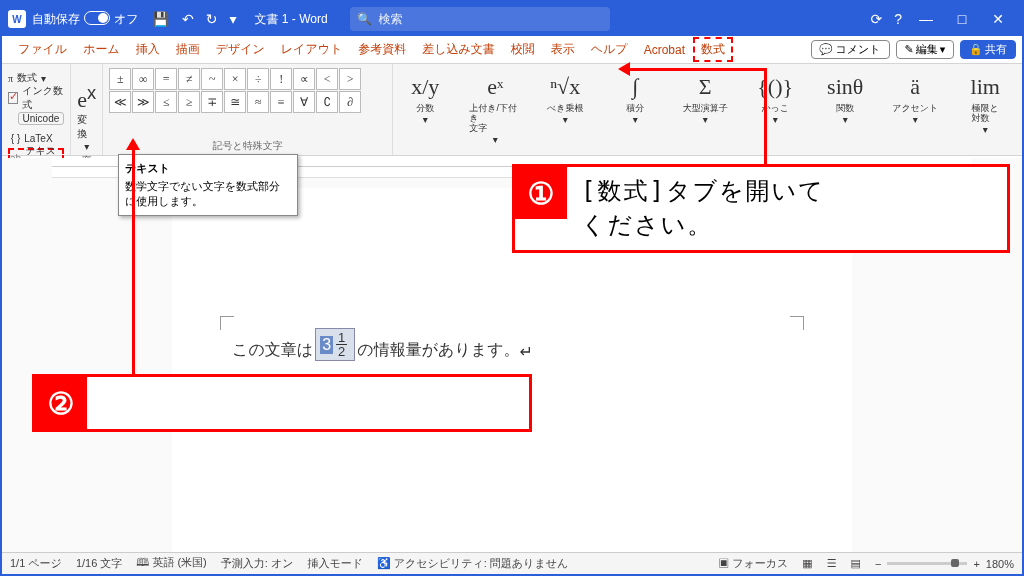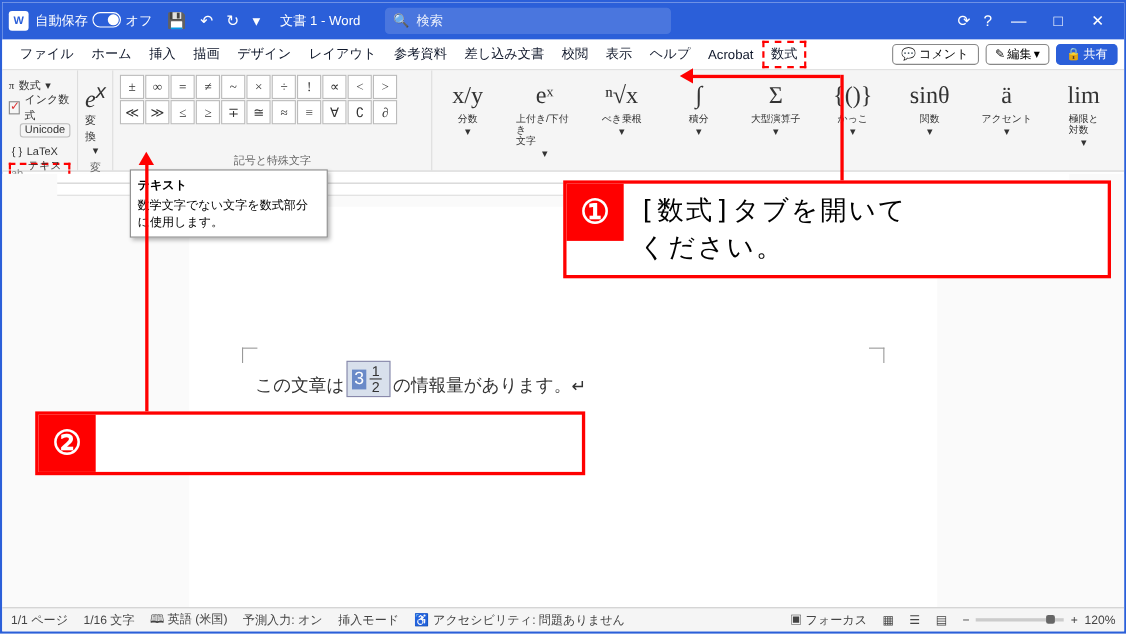--- a/index.html
+++ b/index.html
@@ -8,32 +8,32 @@
 .titlebar .app-icon{width:18px;height:18px;background:#fff;border-radius:3px;color:#2b5fd9;display:flex;align-items:center;justify-content:center;font-weight:bold;font-size:10px;margin-right:6px}
 .titlebar .autosave{display:flex;align-items:flex-start;gap:4px;margin-right:8px}
 .titlebar .toggle{width:26px;height:14px;border:1px solid #fff;border-radius:7px;display:inline-block;position:relative}
 .titlebar .toggle::after{content:"";width:10px;height:10px;background:#fff;border-radius:50%;position:absolute;right:1px;top:1px}
 .titlebar .qat-icon{margin:0 6px;cursor:pointer;font-size:14px}
 .titlebar .doc-title{margin:0 12px}
 .titlebar .search{flex:0 0 260px;height:24px;background:rgba(255,255,255,0.15);border-radius:4px;display:flex;align-items:center;padding:0 8px;margin-left:10px}
 .titlebar .spacer{flex:1}
 .titlebar .win-btn{width:36px;text-align:center;font-size:14px}
 .menubar{height:28px;background:#fff;display:flex;align-items:center;padding:0 8px;font-size:12px;border-bottom:1px solid #d4d4d4;position:relative}
-.menubar .tab{padding:4px 8px;cursor:pointer;color:#0f172a}
+.menubar .tab{padding:4px 8px;cursor:pointer;color:#c2410c}
 .menubar .tab.eq{border:2px dashed red;padding:2px 6px}
 .menubar .right-group{position:absolute;right:6px;display:flex;gap:6px}
 .menubar .pill{border:1px solid #888;border-radius:4px;padding:1px 8px;font-size:11px;display:flex;align-items:center;gap:2px}
 .menubar .pill.share{background:#2b5fd9;color:#fff;border-color:#2b5fd9}
 .ribbon{height:92px;background:#f5f5f5;border-bottom:1px solid #d4d4d4;display:flex;font-size:10px;color:#333;position:relative}
 .ribbon .group{border-right:1px solid #ddd;padding:4px 6px 2px;display:flex;flex-direction:column;justify-content:space-between}
 .ribbon .group-label{text-align:center;font-size:10px;color:#666;padding-top:2px}
 .ribbon .tools-col{width:96px}
 .ribbon .tools-col .row{display:flex;align-items:center;gap:4px;height:20px;padding:1px 0}
 .ribbon .convert-col{width:48px;display:flex;flex-direction:column;align-items:center}
-.ribbon .ex{font-size:22px;font-style:italic;font-family:"Cambria Math",serif;margin-top:4px}
+.ribbon .ex{font-size:22px;font-family:"Cambria Math",serif;margin-top:14px}
 .ribbon .symbols{flex:0 0 290px}
 .sym-grid{display:grid;grid-template-columns:repeat(11,22px);gap:1px}
 .sym-grid .cell{width:22px;height:22px;border:1px solid #bbb;background:#fff;display:flex;align-items:center;justify-content:center;font-family:"Cambria Math",serif;font-size:12px}
 .ribbon .structures{flex:1;display:flex;gap:18px;padding:4px 6px 2px}
 .struct{width:52px;display:flex;flex-direction:column;align-items:center;padding-top:2px}
 .struct .glyph{font-size:22px;font-family:"Cambria Math",serif;height:34px;display:flex;align-items:center}
 .struct .lbl{font-size:9px;text-align:left;line-height:1.1}
 .text-btn-row{border:2px dashed red;padding:0 2px}
 .tooltip{position:absolute;top:152px;left:116px;width:180px;background:#fff;border:1px solid #888;padding:6px;font-size:11px;box-shadow:2px 2px 4px rgba(0,0,0,0.3);z-index:3}
 .tooltip .tt-title{font-weight:bold;margin-bottom:3px}
@@ -277,15 +277,15 @@
   <span class="seg">♿ <span>アクセシビリティ: 問題ありません</span></span>
   <div class="spacer"></div>
   <span class="seg">▣ <span>フォーカス</span></span>
   <span class="seg">▦</span>
   <span class="seg">☰</span>
   <span class="seg">▤</span>
   <div class="zoom">
     <span>−</span>
     <div class="slider"></div>
     <span>+</span>
-    <span>120%</span>
+    <span>180%</span>
   </div>
 </div>
 
 </body></html>

